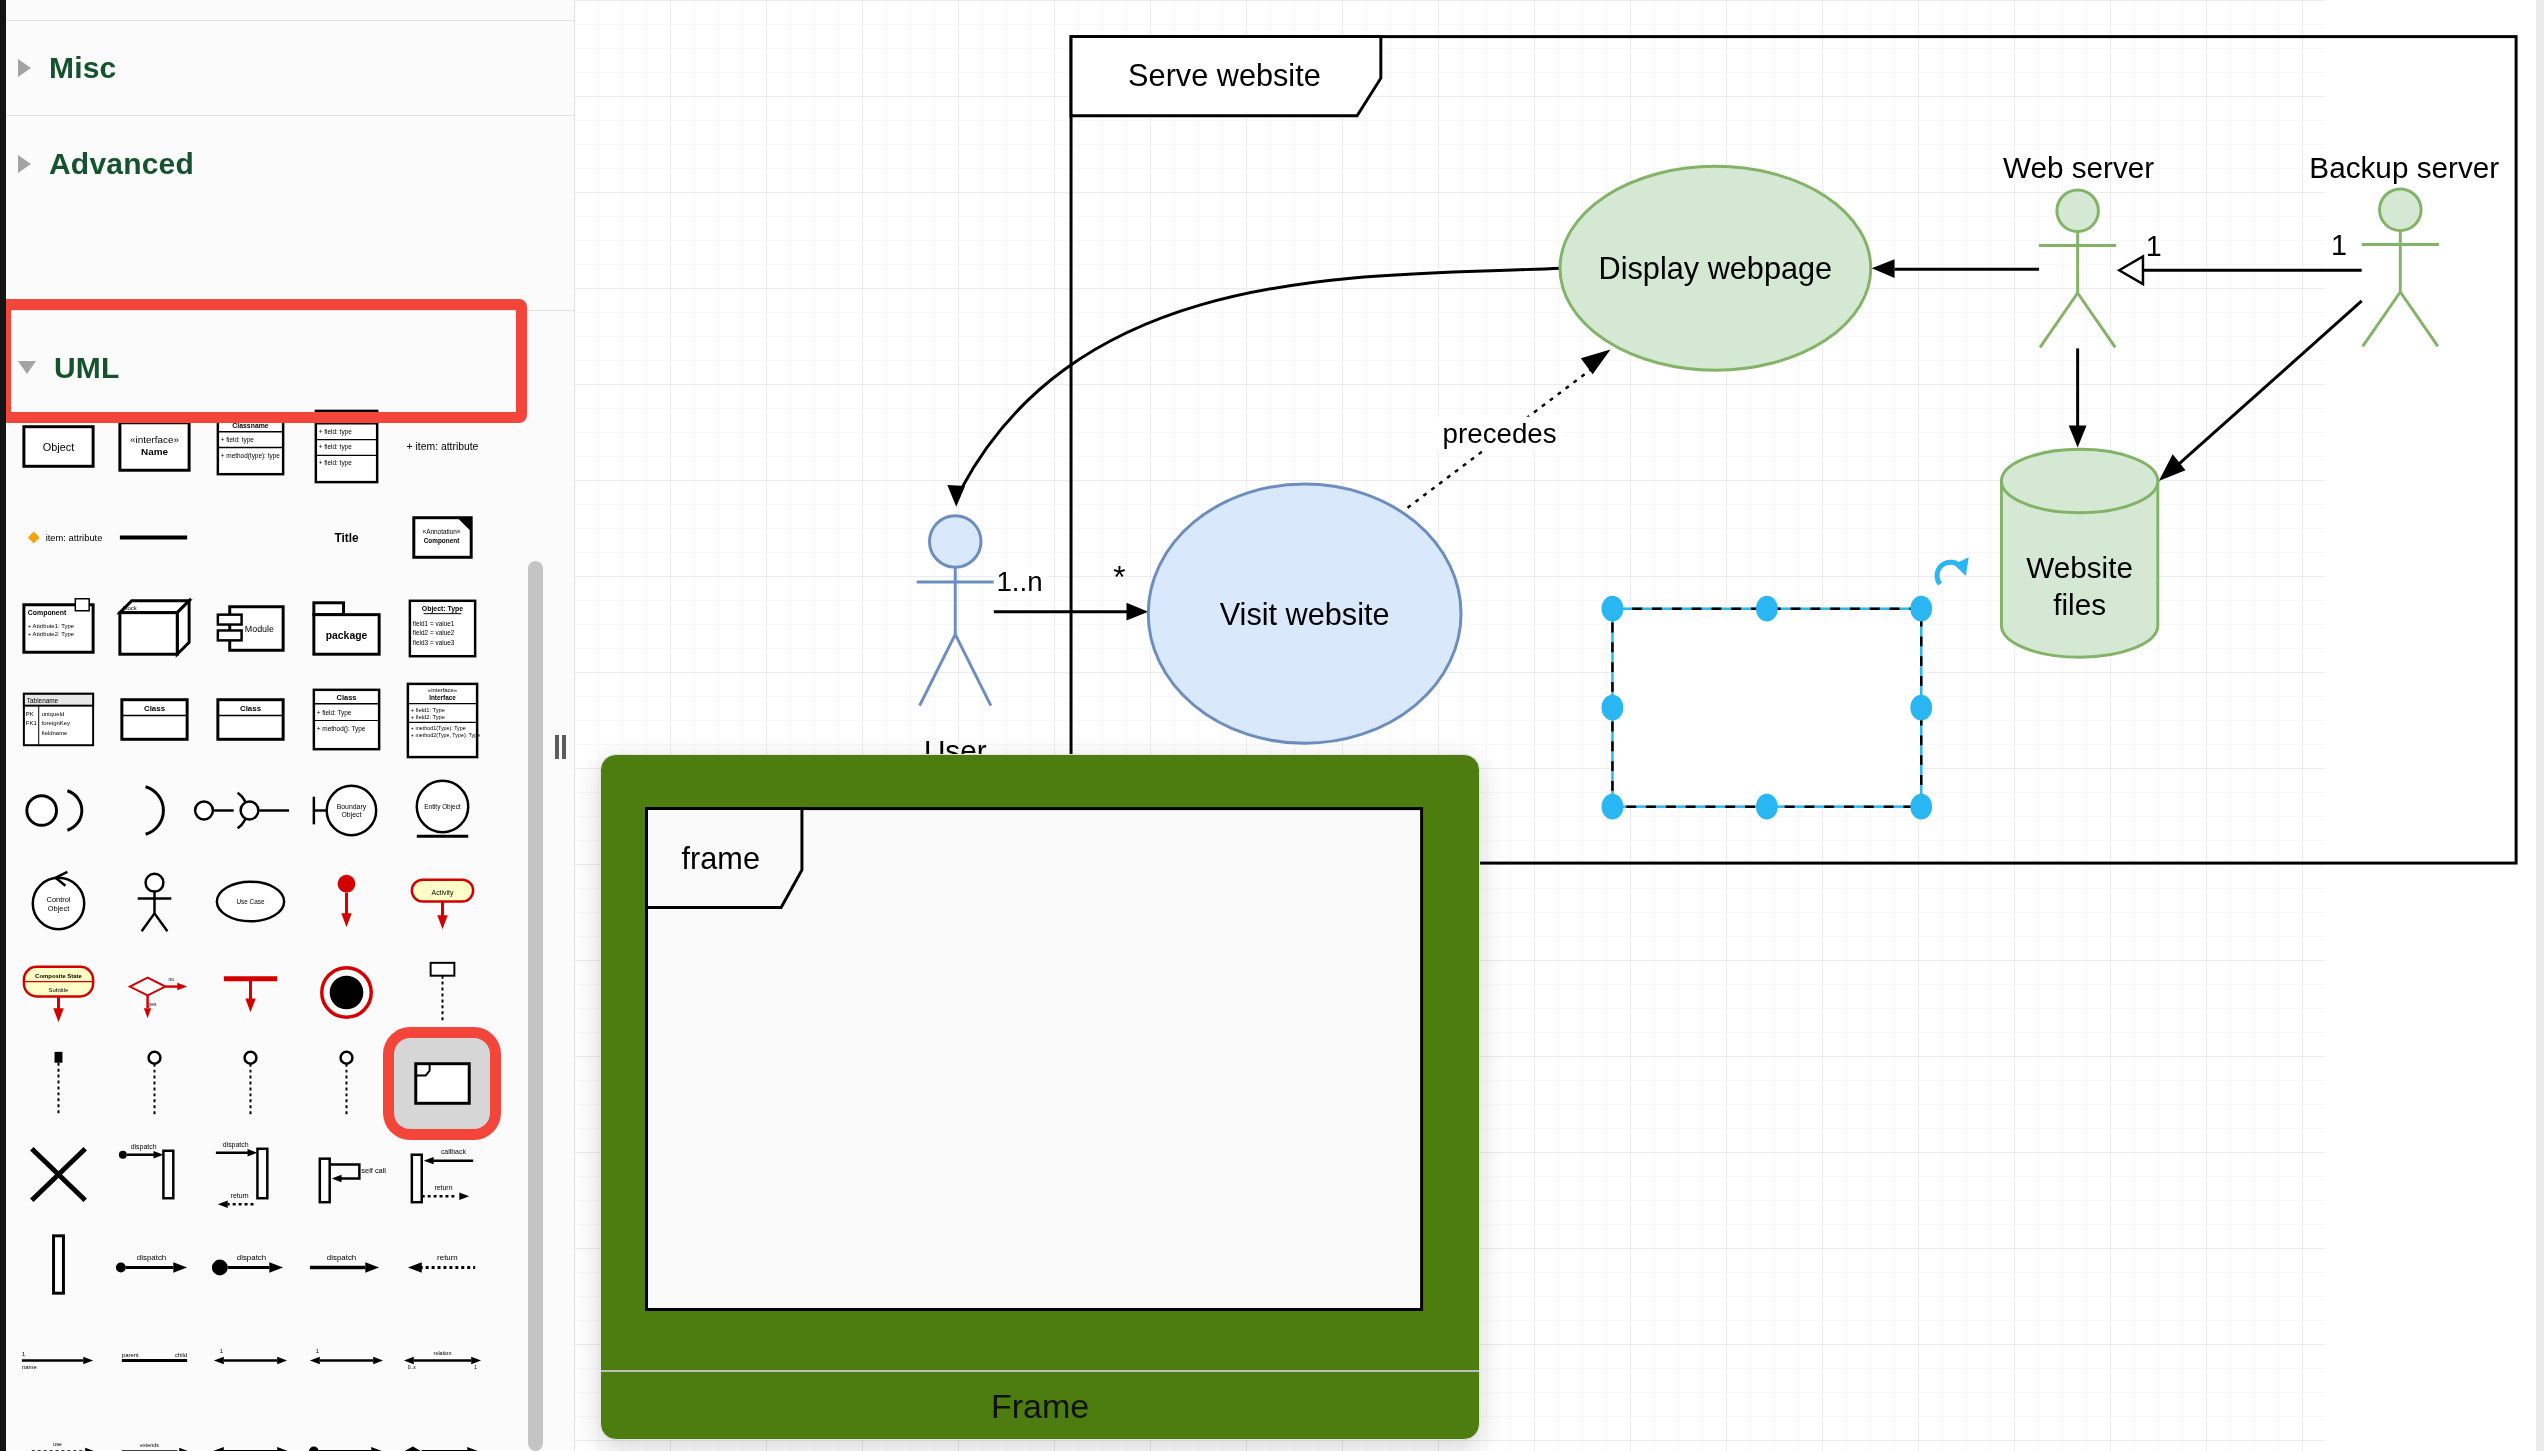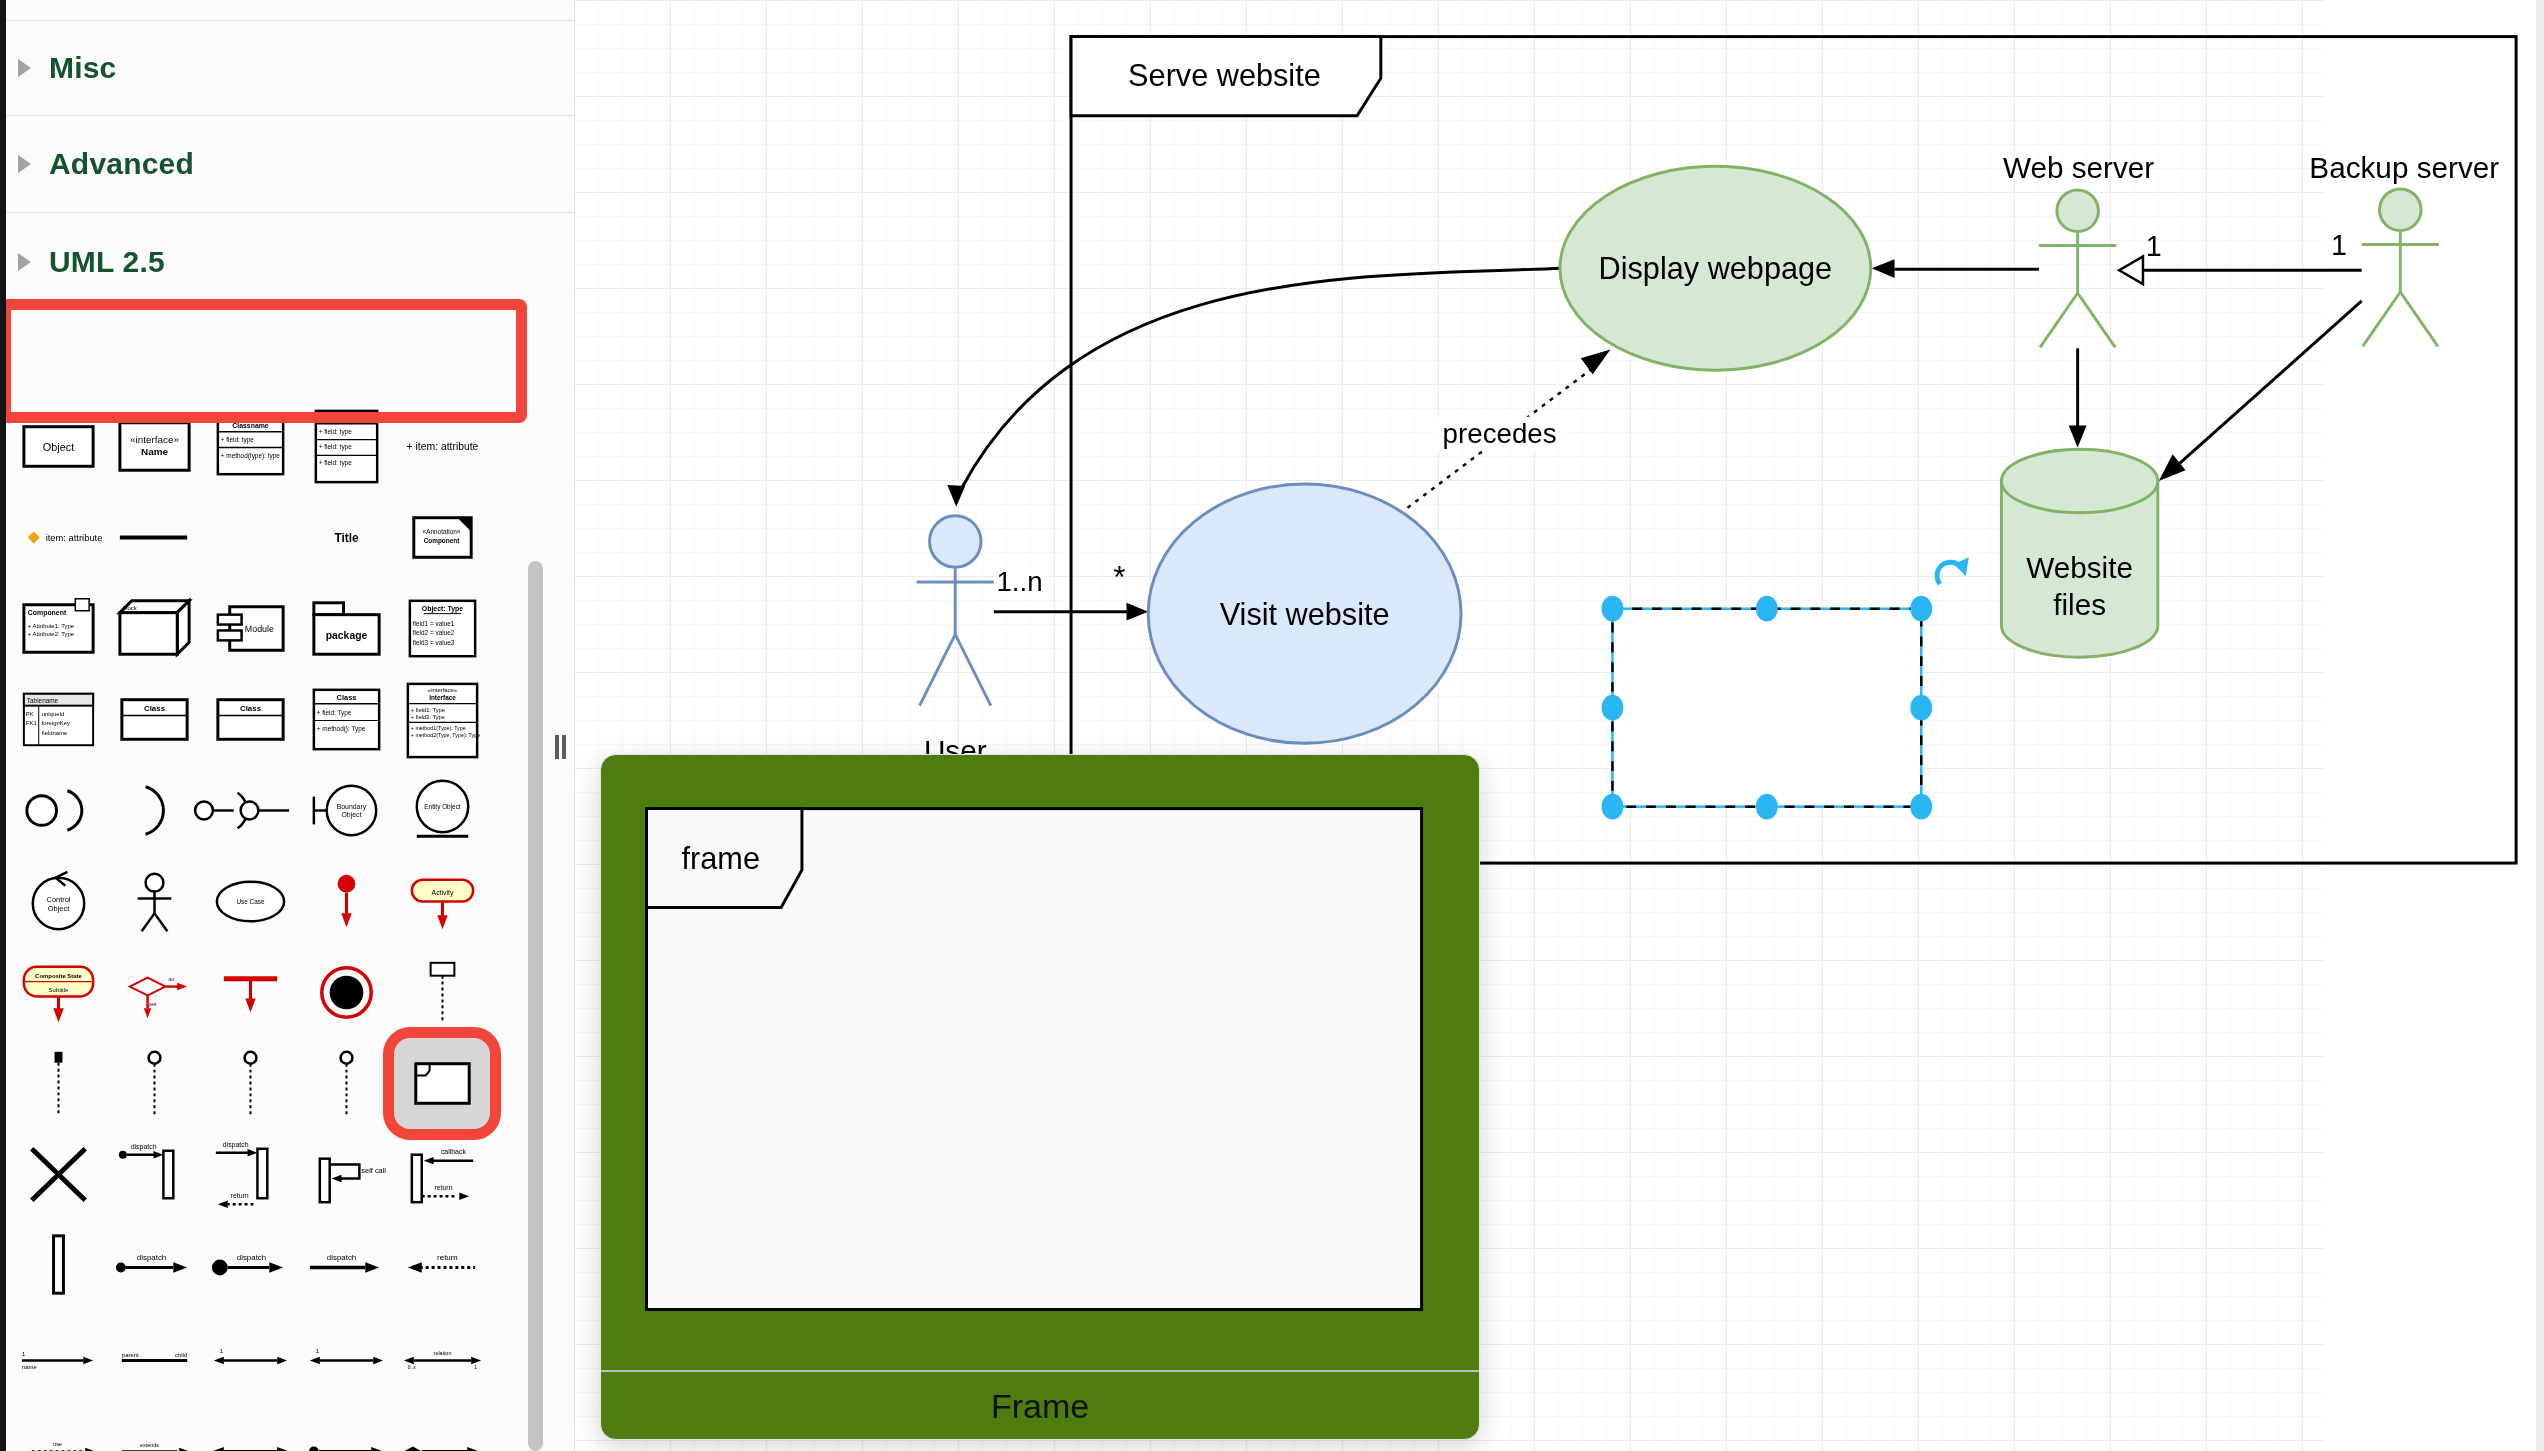--- a/index.html
+++ b/index.html
@@ -81,23 +81,23 @@
 
 <div id="sidebar">
   <div class="section-row" style="top:20px;height:95px;">
     <span class="chev right"></span>
     <span class="label">Misc</span>
   </div>
   <div class="section-row" style="top:115px;height:97px;">
     <span class="chev right"></span>
     <span class="label">Advanced</span>
   </div>
-  <div class="section-row" style="top:212px;height:98px;">
-    <span class="chev right"></span>
-    <span class="label">UML 2.5</span>
+  <div class="section-row" style="top:310px;height:114px;">
+    <span class="chev down"></span>
+    <span class="label">UML</span>
   </div>
   <div id="uml-red-box"></div>
   <div id="palette">
       <div class="cell">
         <svg width="93" height="91" viewBox="0 0 94 92">
           <rect x="12" y="26" width="70" height="40" fill="#fff" stroke="#000" stroke-width="3"></rect>
           <text x="47" y="51" font-size="11" text-anchor="middle" font-weight="400" fill="#000" font-family="Liberation Sans, sans-serif">Object</text>
         </svg>
       </div>
       <div class="cell">

